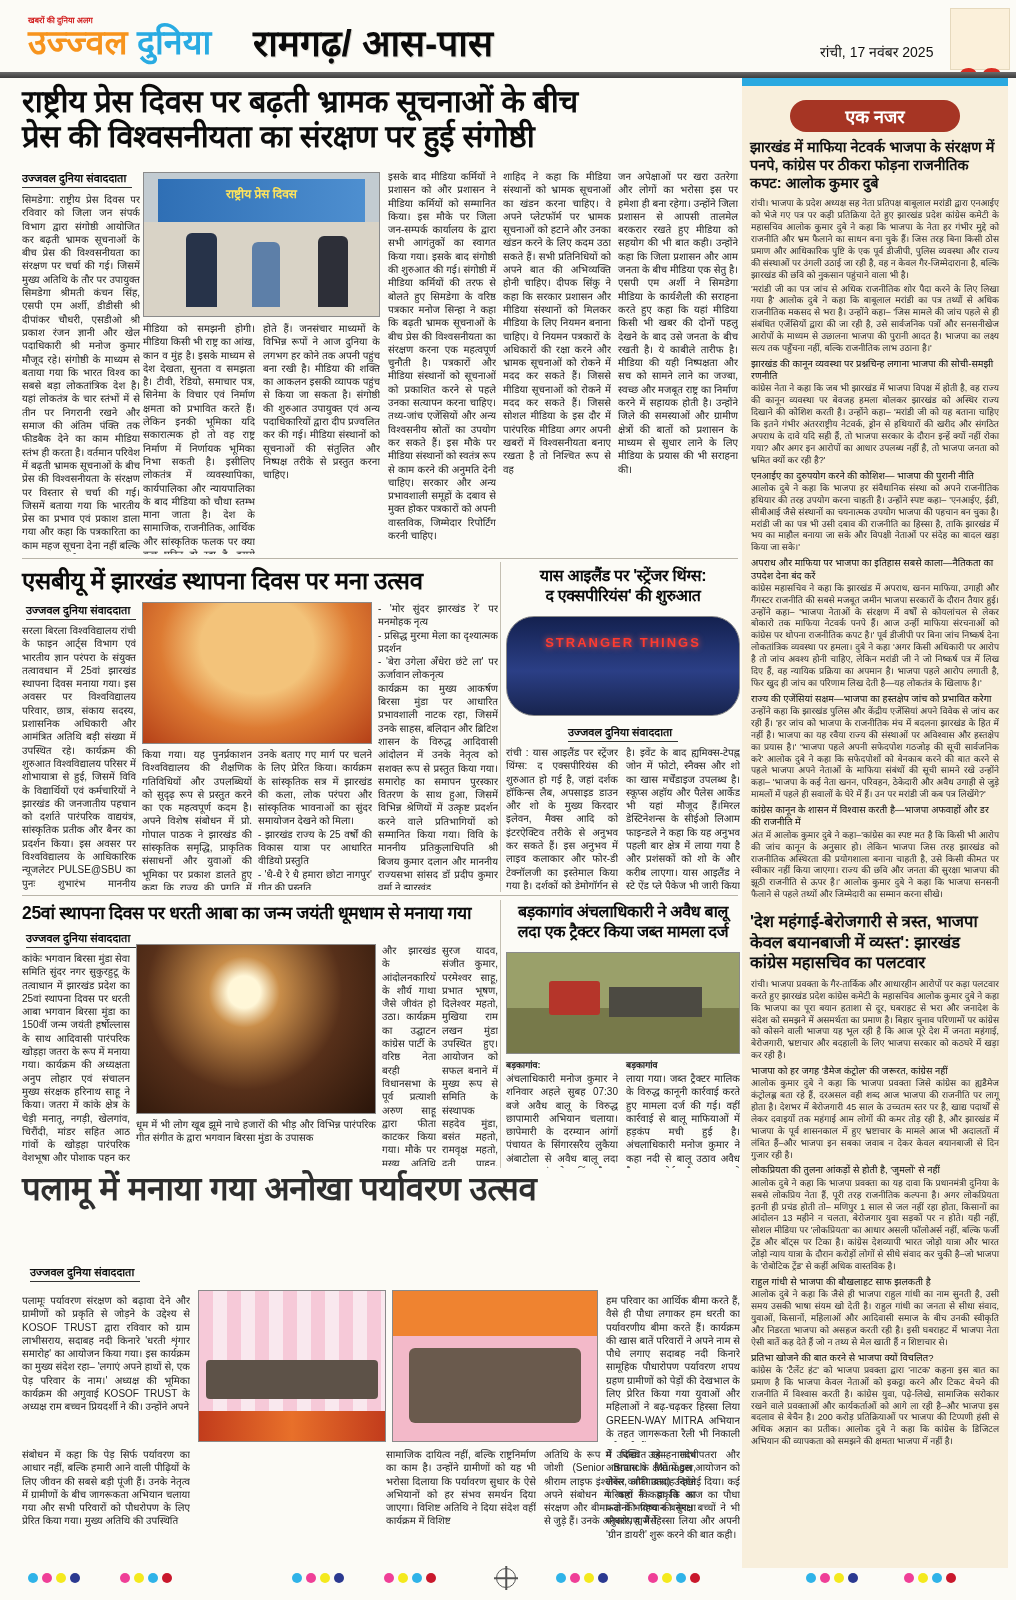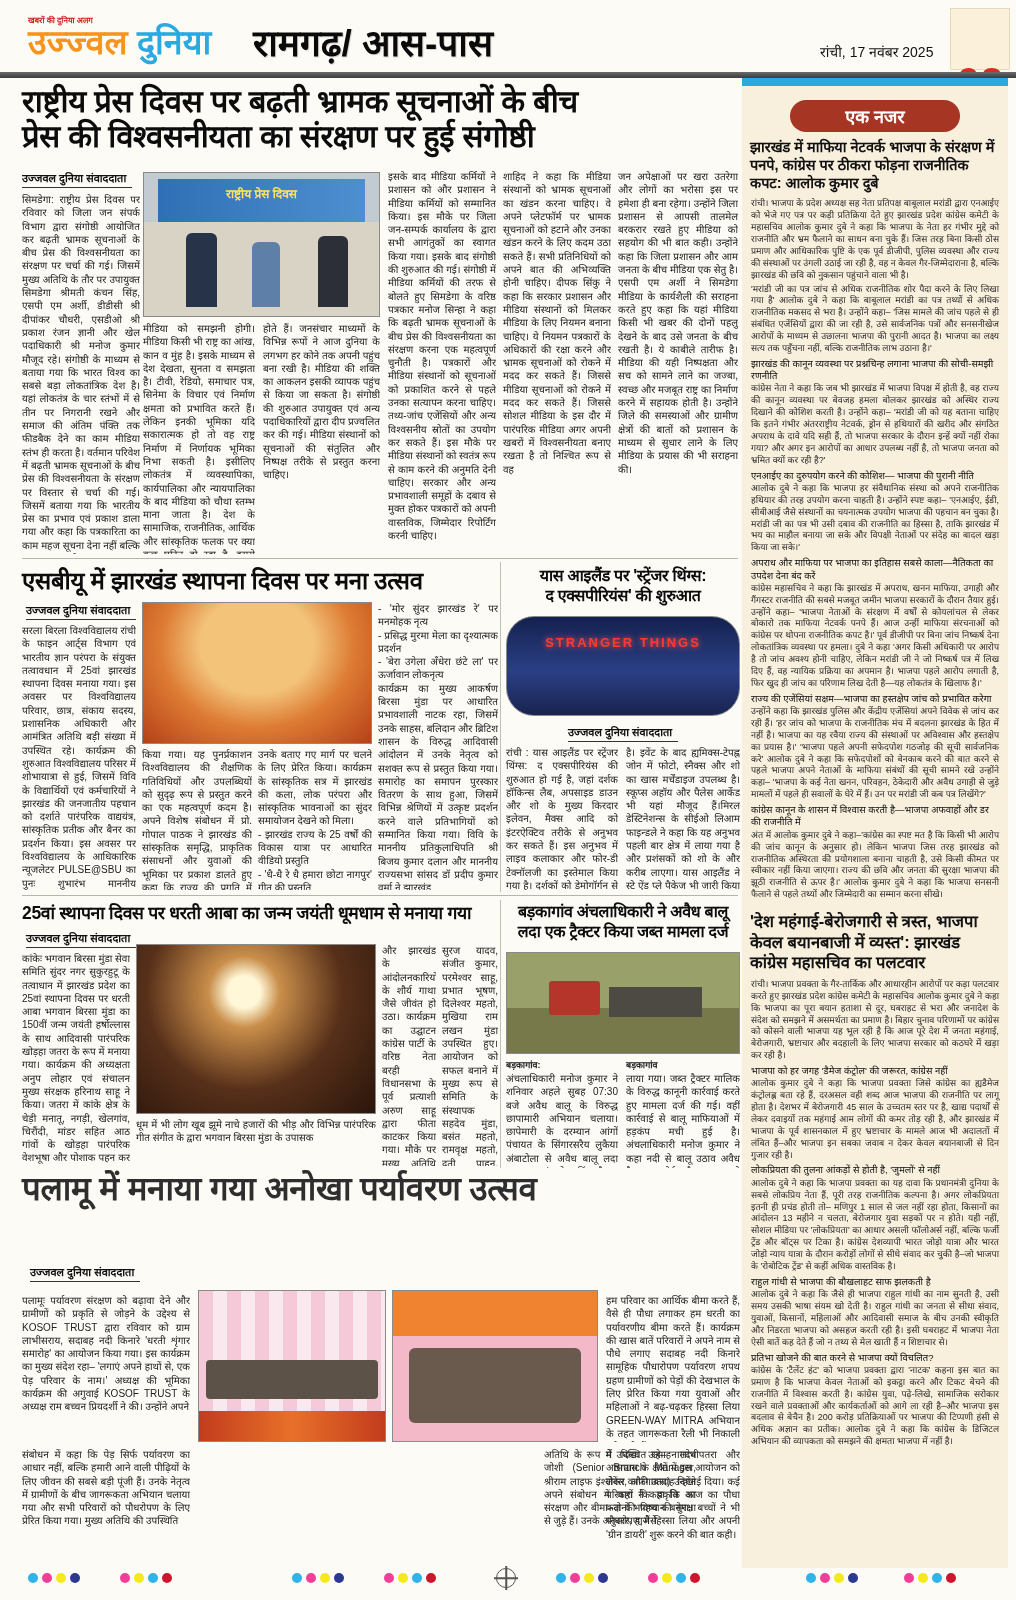--- a/index.html
+++ b/index.html
@@ -177,20 +177,21 @@
   <div class="ph ph-tent1" style="left:198px;top:1290px;width:188px;height:152px;">
     <div class="rowppl"></div>
     <div class="flowers"></div>
   </div>
   <div class="ph ph-tent2" style="left:392px;top:1290px;width:206px;height:152px;">
     <div class="ppl"></div>
   </div>
   <div class="abs clip jtxt" style="left:606px;top:1294px;width:134px;height:148px;">हम परिवार का आर्थिक बीमा करते हैं, वैसे ही पौधा लगाकर हम धरती का पर्यावरणीय बीमा करते हैं। कार्यक्रम की खास बातें परिवारों ने अपने नाम से पौधे लगाए सदाबह नदी किनारे सामूहिक पौधारोपण पर्यावरण शपथ ग्रहण ग्रामीणों को पेड़ों की देखभाल के लिए प्रेरित किया गया युवाओं और महिलाओं ने बढ़-चढ़कर हिस्सा लिया GREEN-WAY MITRA अभियान के तहत जागरूकता रैली भी निकाली गई ग्रामीणों</div>
 
   <div class="abs clip jtxt" style="left:22px;top:1448px;width:168px;height:112px;">संबोधन में कहा कि पेड़ सिर्फ पर्यावरण का आधार नहीं, बल्कि हमारी आने वाली पीढ़ियों के लिए जीवन की सबसे बड़ी पूंजी हैं। उनके नेतृत्व में ग्रामीणों के बीच जागरूकता अभियान चलाया गया और सभी परिवारों को पौधरोपण के लिए प्रेरित किया गया। मुख्य अतिथि की उपस्थिति</div>
+  <div class="abs clip jtxt" style="left:386px;top:1448px;width:150px;height:112px;">सामाजिक दायित्व नहीं, बल्कि राष्ट्रनिर्माण का काम है। उन्होंने ग्रामीणों को यह भी भरोसा दिलाया कि पर्यावरण सुधार के ऐसे अभियानों को हर संभव समर्थन दिया जाएगा। विशिष्ट अतिथि ने दिया संदेश वहीं कार्यक्रम में विशिष्ट</div>
   <div class="abs clip jtxt" style="left:544px;top:1448px;width:152px;height:112px;">अतिथि के रूप में उपस्थित रहे– नागदेव जोशी (Senior Branch Manager, श्रीराम लाइफ इंश्योरेंस, औरंगाबाद) उन्होंने अपने संबोधन में कहा कि प्रकृति का संरक्षण और बीमा–दोनों भविष्य की सुरक्षा से जुड़े हैं। उनके अनुसार, ह्यजैसे</div>
 
   <div class="abs clip jtxt" style="left:606px;top:1448px;width:134px;height:112px;">में दिखा उत्साह लाभीपतरा और आसपास के क्षेत्रों में इस आयोजन को लेकर काफी उत्साह दिखाई दिया। कई परिवारों ने कहा कि आज का पौधा कल की पहचान बनेगा। बच्चों ने भी पौधरोपण में हिस्सा लिया और अपनी 'ग्रीन डायरी' शुरू करने की बात कही।</div>
 
   <div class="abs sidebar clip" style="left:742px;top:78px;width:266px;height:1482px;">
     <div class="badge" style="background:#a63524;">एक नजर</div>
     <div class="sb-head">झारखंड में माफिया नेटवर्क भाजपा के संरक्षण में पनपे, कांग्रेस पर ठीकरा फोड़ना राजनीतिक कपट: आलोक कुमार दुबे</div>
     <div class="sb-body">
         <div class="li-p">रांची। भाजपा के प्रदेश अध्यक्ष सह नेता प्रतिपक्ष बाबूलाल मरांडी द्वारा एनआईए को भेजे गए पत्र पर कड़ी प्रतिक्रिया देते हुए झारखंड प्रदेश कांग्रेस कमेटी के महासचिव आलोक कुमार दुबे ने कहा कि भाजपा के नेता हर गंभीर मुद्दे को राजनीति और भ्रम फैलाने का साधन बना चुके हैं। जिस तरह बिना किसी ठोस प्रमाण और आधिकारिक पुष्टि के एक पूर्व डीजीपी, पुलिस व्यवस्था और राज्य की संस्थाओं पर उंगली उठाई जा रही है, वह न केवल गैर-जिम्मेदाराना है, बल्कि झारखंड की छवि को नुकसान पहुंचाने वाला भी है।</div>
         <div class="li-p">'मरांडी जी का पत्र जांच से अधिक राजनीतिक शोर पैदा करने के लिए लिखा गया है' आलोक दुबे ने कहा कि बाबूलाल मरांडी का पत्र तथ्यों से अधिक राजनीतिक मकसद से भरा है। उन्होंने कहा– 'जिस मामले की जांच पहले से ही संबंधित एजेंसियों द्वारा की जा रही है, उसे सार्वजनिक पत्रों और सनसनीखेज आरोपों के माध्यम से उछालना भाजपा की पुरानी आदत है। भाजपा का लक्ष्य सत्य तक पहुँचना नहीं, बल्कि राजनीतिक लाभ उठाना है।'</div>

